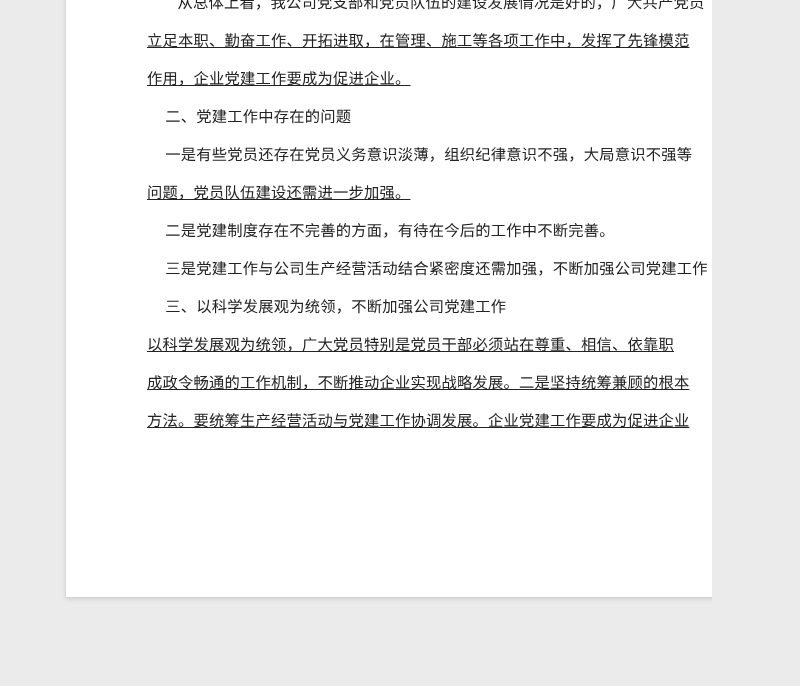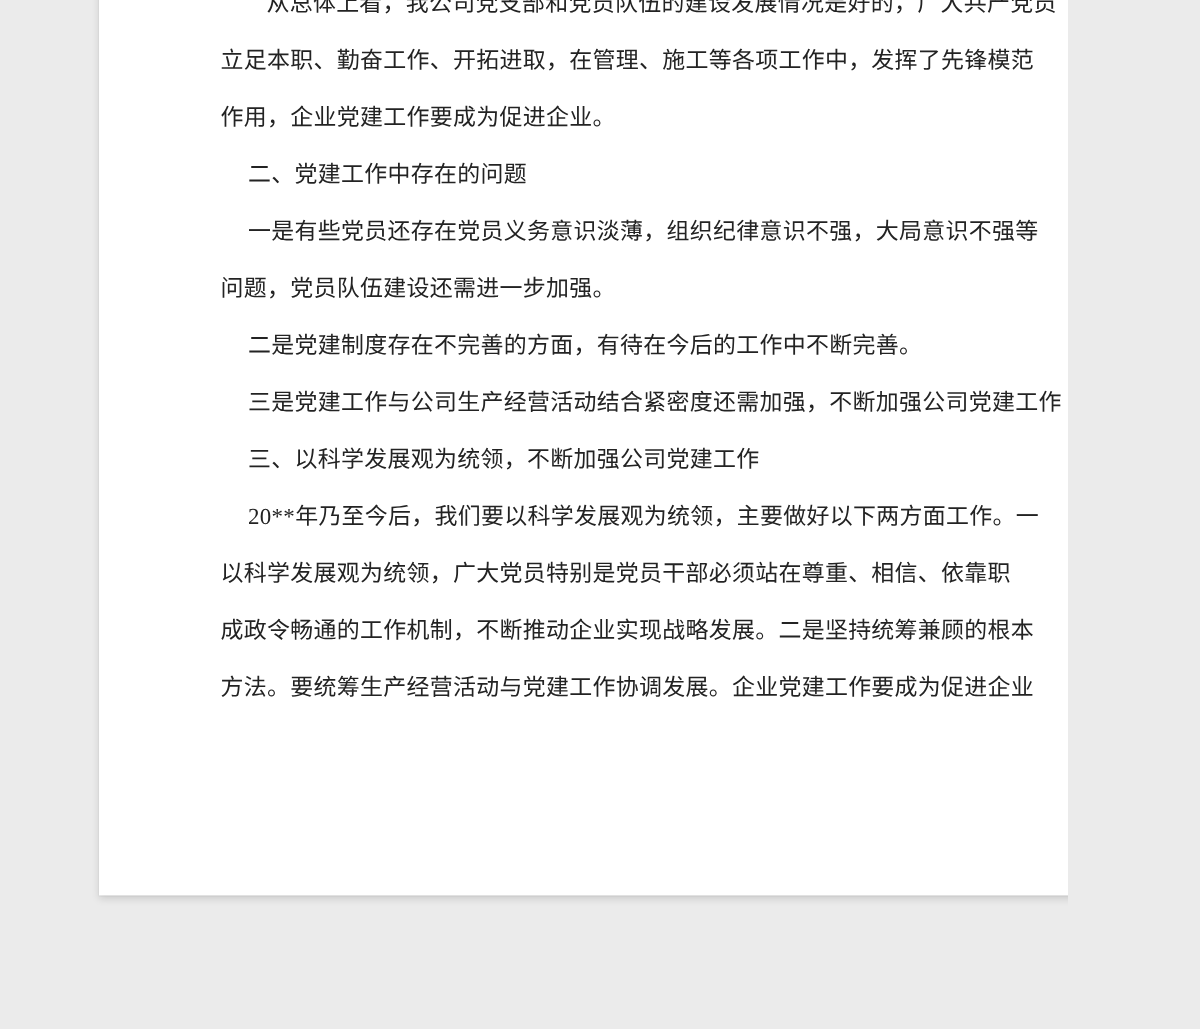--- a/index.html
+++ b/index.html
@@ -56,20 +56,21 @@
   }
 
   .doc-line.indent {
     text-indent: 2em;
   }
   .doc-line.indent-sm {
     text-indent: 1.2em;
   }
   .doc-line.flush {
     text-indent: 0;
+    text-decoration: underline;
   }
 
   
   .doc-line.justify {
     text-align: justify;
     text-align-last: justify;
   }
 </style>
 </head>
 <body>
@@ -80,19 +81,18 @@
 
     <div class="doc-line indent justify">从总体上看，我公司党支部和党员队伍的建设发展情况是好的，广大共产党员</div>
         <div class="doc-line flush justify">立足本职、勤奋工作、开拓进取，在管理、施工等各项工作中，发挥了先锋模范</div>
         <div class="doc-line flush">作用，企业党建工作要成为促进企业。</div>
         <div class="doc-line indent-sm">二、党建工作中存在的问题</div>
         <div class="doc-line indent-sm justify">一是有些党员还存在党员义务意识淡薄，组织纪律意识不强，大局意识不强等</div>
         <div class="doc-line flush">问题，党员队伍建设还需进一步加强。</div>
         <div class="doc-line indent-sm">二是党建制度存在不完善的方面，有待在今后的工作中不断完善。</div>
         <div class="doc-line indent-sm justify">三是党建工作与公司生产经营活动结合紧密度还需加强，不断加强公司党建工作</div>
         <div class="doc-line indent-sm">三、以科学发展观为统领，不断加强公司党建工作</div>
-        <div class="doc-line indent-sm justify">20**年乃至今后，我们要以科学发展观为统领，主要做好以下两方面工作。一</div>
         <div class="doc-line flush justify">以科学发展观为统领，广大党员特别是党员干部必须站在尊重、相信、依靠职</div>
         <div class="doc-line flush justify">成政令畅通的工作机制，不断推动企业实现战略发展。二是坚持统筹兼顾的根本</div>
         <div class="doc-line flush justify">方法。要统筹生产经营活动与党建工作协调发展。企业党建工作要成为促进企业</div>
       </div>
   </div>
 </div>
 
 </body></html>

